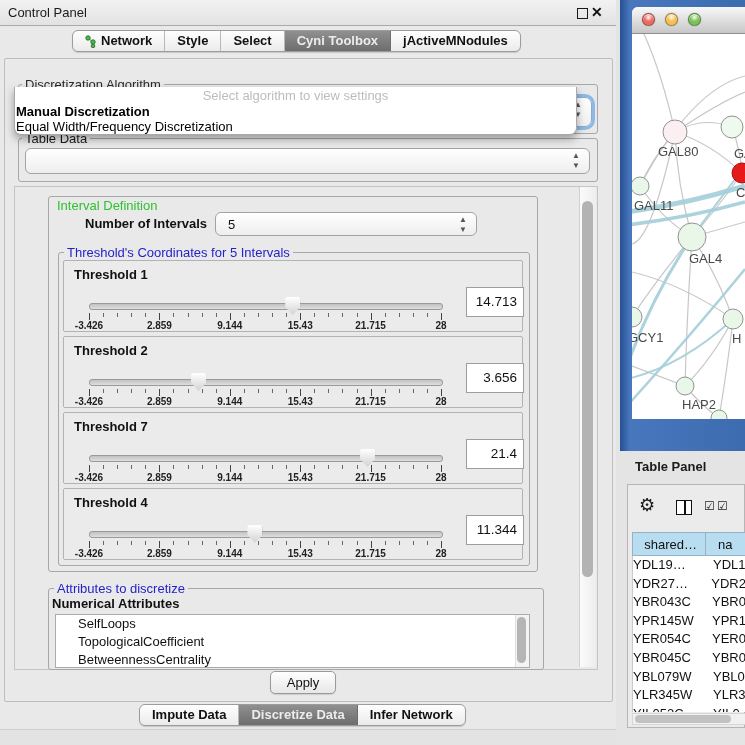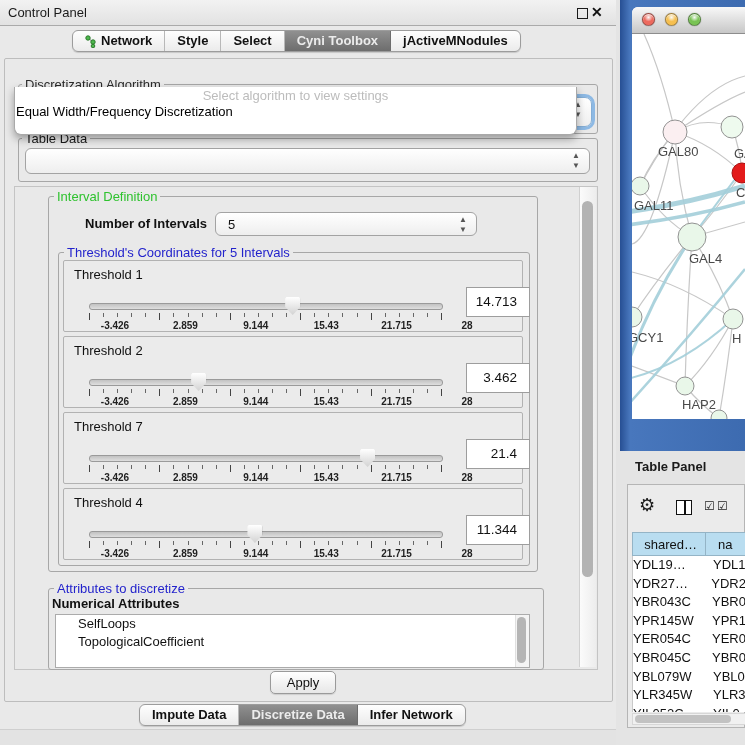--- a/index.html
+++ b/index.html
@@ -41,42 +41,42 @@
   #td-group{left:18px;top:138px;width:578px;height:42px;}
   #td-label{left:22px;top:131px;color:#1a1a1a;z-index:3;}
   #td-combo{left:25px;top:148px;width:565px;height:26px;border:1px solid #a3a3a3;border-radius:6px;
             background:linear-gradient(#fff,#eee);line-height:26px;padding-left:10px;box-sizing:border-box;}
 
   #scrollpane{left:14px;top:186px;width:582px;height:482px;border:1px solid #c4c4c4;background:#e9e9e9;}
   #vscroll{left:579px;top:187px;width:16px;height:480px;background:linear-gradient(90deg,#fbfbfb,#ededed);border-left:1px solid #d0d0d0;}
   #vthumb{position:absolute;left:2px;top:14px;width:11px;height:376px;background:#b3b3b3;border-radius:6px;}
 
   #interval-group{left:48px;top:196px;width:488px;height:374px;}
-  #interval-label{left:54px;top:189px;color:#2ec22e;}
+  #interval-label{left:54px;top:198px;color:#2ec22e;}
   #noi-label{left:85px;top:216px;font-weight:bold;}
   #noi-combo{left:215px;top:212px;width:262px;height:24px;border:1px solid #a3a3a3;border-radius:6px;
              background:linear-gradient(#fff,#eee);line-height:24px;padding-left:12px;box-sizing:border-box;}
   #thresh-group{left:58px;top:252px;width:470px;height:312px;}
   #thresh-label{left:64px;top:245px;color:#2323cc;}
   #panels{left:63px;top:260px;width:460px;display:flex;flex-direction:column;gap:4px;}
   .tpanel{position:relative;height:72px;border:1px solid #b2b2b2;background:#ebebeb;border-radius:2px;box-sizing:border-box;}
-  .tlabel{position:absolute;left:10px;top:6px;font-weight:normal;}
+  .tlabel{position:absolute;left:10px;top:6px;font-weight:bold;}
   .track{position:absolute;left:25px;top:42px;width:352px;height:5px;border-radius:3px;
          background:linear-gradient(#c2c2c2,#dedede);border:1px solid #9a9a9a;}
   .thumb{position:absolute;top:-7px;width:15px;height:18px;margin-left:-8px;
          background:linear-gradient(#ffffff,#d2d2d2);
          clip-path:polygon(8% 0,92% 0,100% 10%,100% 55%,50% 100%,0 55%,0 10%);
          filter:drop-shadow(0 0 1px #777);}
   .ticks{position:absolute;left:25px;top:52px;width:352px;height:8px;}
   .tick{position:absolute;top:0;width:1px;height:4px;background:#666;}
   .tick.major{height:7px;background:#444;}
-  .ticklabels{position:absolute;left:25px;top:59px;width:352px;height:11px;font-size:10px;font-weight:bold;color:#222;margin-left:26px;}
+  .ticklabels{position:absolute;left:25px;top:59px;width:352px;height:11px;font-size:10px;font-weight:bold;color:#222;}
   .ticklabel{position:absolute;transform:translateX(-50%);white-space:nowrap;}
   .vfield{position:absolute;left:402px;top:26px;width:50px;height:28px;background:#fff;border:1px solid #9d9d9d;
-          line-height:28px;text-align:right;padding-right:12px;font-size:13.5px;}
+          line-height:28px;text-align:right;padding-right:6px;font-size:13.5px;}
 
   #attr-group{left:48px;top:588px;width:494px;height:80px;}
   #attr-label{left:54px;top:581px;color:#2323cc;}
   #attr-sub{left:52px;top:596px;font-weight:bold;}
   #attr-list{left:55px;top:614px;width:475px;height:54px;background:#fff;border:1px solid #ababab;overflow:hidden;box-sizing:border-box;}
   .attr-item{padding-left:22px;height:18px;line-height:18px;}
   #attr-scroll{position:absolute;right:0;top:0;width:13px;height:52px;background:#f4f4f4;border-left:1px solid #e0e0e0;}
   #attr-thumb{margin:2px 1px;width:9px;height:46px;background:#b5b5b5;border-radius:5px;}
 
   #apply-btn{left:270px;top:671px;width:64px;height:21px;border:1px solid #9a9a9a;border-radius:5px;
@@ -153,20 +153,21 @@
     <span id="alg-label" class="abs grouplabel">Discretization Algorithm</span>
     <div id="alg-combo" class="abs">
       <span class="combo-arrows">
           <span>▲</span>
           <span>▼</span>
         </span>
     </div>
 
     <div id="popup" class="abs">
       <div id="popup-placeholder">Select algorithm to view settings</div>
+      <div class="popup-opt first">Manual Discretization</div>
       <div class="popup-opt">Equal Width/Frequency Discretization</div>
     </div>
 
     <div id="td-group" class="abs groupbox"></div>
     <span id="td-label" class="abs grouplabel">Table Data</span>
     <div id="td-combo" class="abs">
       <span class="combo-arrows">
           <span>▲</span>
           <span>▼</span>
         </span>
@@ -269,21 +270,21 @@
             <span class="tick major" style="left: 100%;"></span>
           </div>
         <div class="ticklabels">
             <span class="ticklabel" style="left: 0%;">-3.426</span>
             <span class="ticklabel" style="left: 20%;">2.859</span>
             <span class="ticklabel" style="left: 40%;">9.144</span>
             <span class="ticklabel" style="left: 60%;">15.43</span>
             <span class="ticklabel" style="left: 80%;">21.715</span>
             <span class="ticklabel" style="left: 100%;">28</span>
           </div>
-        <div class="vfield">3.462</div>
+        <div class="vfield">3.656</div>
       </div>
       <div class="tpanel">
         <span class="tlabel">Threshold 7</span>
         <div class="track">
             <div class="thumb" style="left: 78.9983%;"></div>
           </div>
         <div class="ticks">
             <span class="tick major" style="left: 0%;"></span>
             <span class="tick" style="left: 4%;"></span>
             <span class="tick" style="left: 8%;"></span>
@@ -366,20 +367,21 @@
       </div>
     </div>
 
     <div id="attr-group" class="abs groupbox"></div>
     <span id="attr-label" class="abs grouplabel">Attributes to discretize</span>
     <span id="attr-sub" class="abs">Numerical Attributes</span>
     <div id="attr-list" class="abs">
       <div id="attr-items">
           <div class="attr-item">SelfLoops</div>
           <div class="attr-item">TopologicalCoefficient</div>
+          <div class="attr-item">BetweennessCentrality</div>
         </div>
       <div id="attr-scroll">
           <div id="attr-thumb"></div>
         </div>
     </div>
 
     <div id="apply-btn" class="abs">Apply</div>
 
     <div id="bottom-tabs" class="abs segmented">
         <div class="seg">

